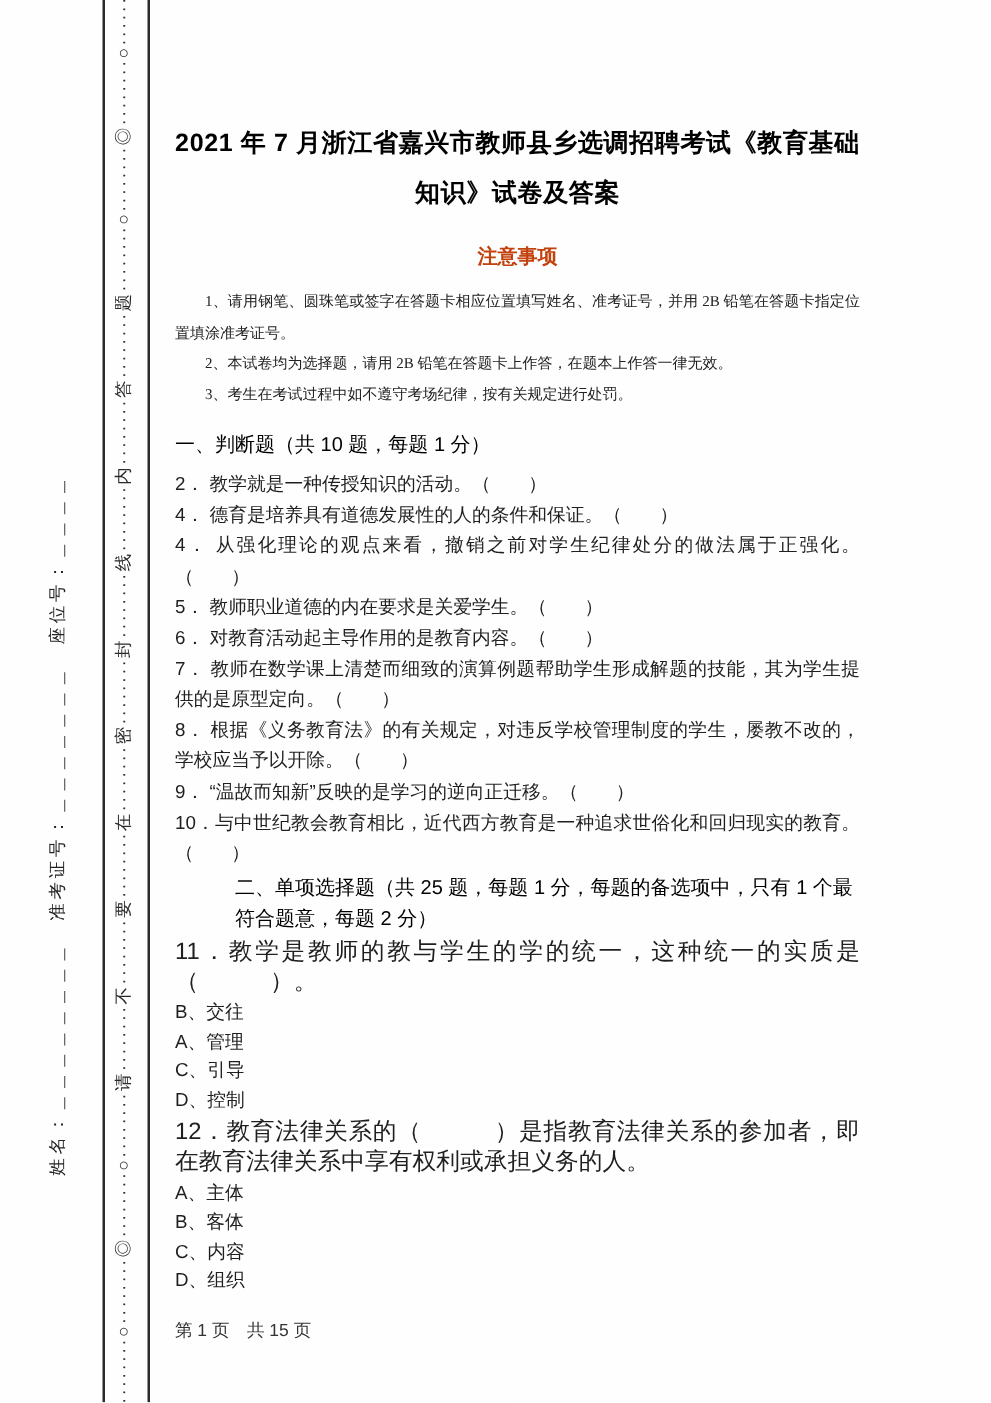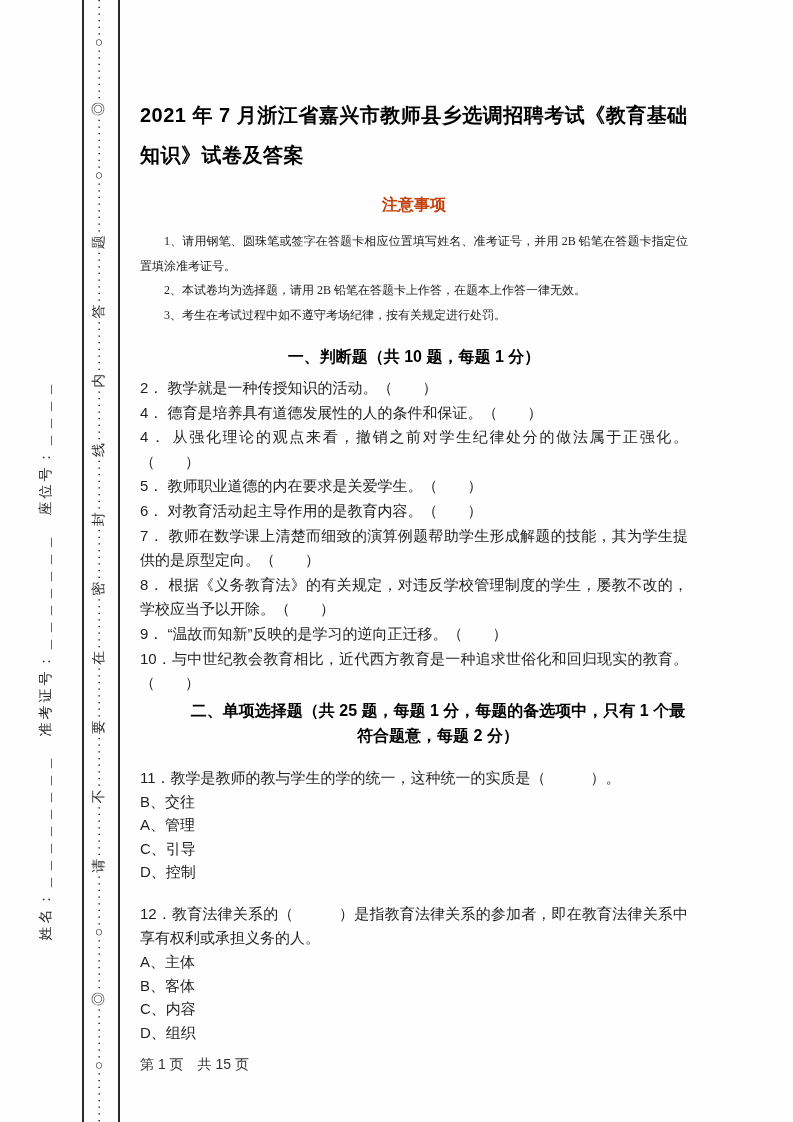--- a/index.html
+++ b/index.html
@@ -34,49 +34,48 @@
     white-space:nowrap;text-align:center;
     color:#2a2a2a;
   }
   
   .content{
     position:absolute;left:140px;top:0;width:548px;
   }
   .doc-title{
     margin:95px 0 0 0;
     font-size:20px;font-weight:bold;color:#000;
-    line-height:40px;text-align:left;letter-spacing:0.5px;
+    line-height:40px;text-align:center;letter-spacing:0.5px;
   }
   .notice-heading{
     margin-top:20px;
     text-align:center;
     font-family:"Liberation Serif", serif;
     font-size:16px;font-weight:bold;color:#c2410c;
   }
   .notices{
     margin-top:13px;
     font-family:"Liberation Serif", serif;
     font-size:12px;line-height:24.5px;color:#222;
     text-align:justify;
   }
   .notices p{margin:0;text-indent:2em;}
   .sec-heading{
-    font-size:16px;font-weight:bold;color:#000;
+    font-size:16px;font-weight:normal;color:#000;
     line-height:25px;
-    text-align:center;
   }
   .sec1-heading{margin-top:17px;}
   .sec2-heading{margin-top:2px;margin-left:48px;}
   .questions{
     margin-top:7px;
     font-size:15px;line-height:24.6px;color:#1f1f1f;
     text-align:justify;
   }
   .questions .q{margin:0;}
-  .mcq{margin-top:18px;font-size:15px;line-height:24.2px;color:#1f1f1f;text-align:justify;}
+  .mcq{margin-top:2px;font-size:19px;line-height:24.2px;color:#1f1f1f;text-align:justify;}
   .options{font-size:15px;line-height:23.5px;color:#1f1f1f;}
   .footer{
     position:absolute;left:140px;top:1056px;width:548px;
     font-size:14px;color:#333;
   }
 </style>
 </head>
 <body>
 
 <div class="page">

